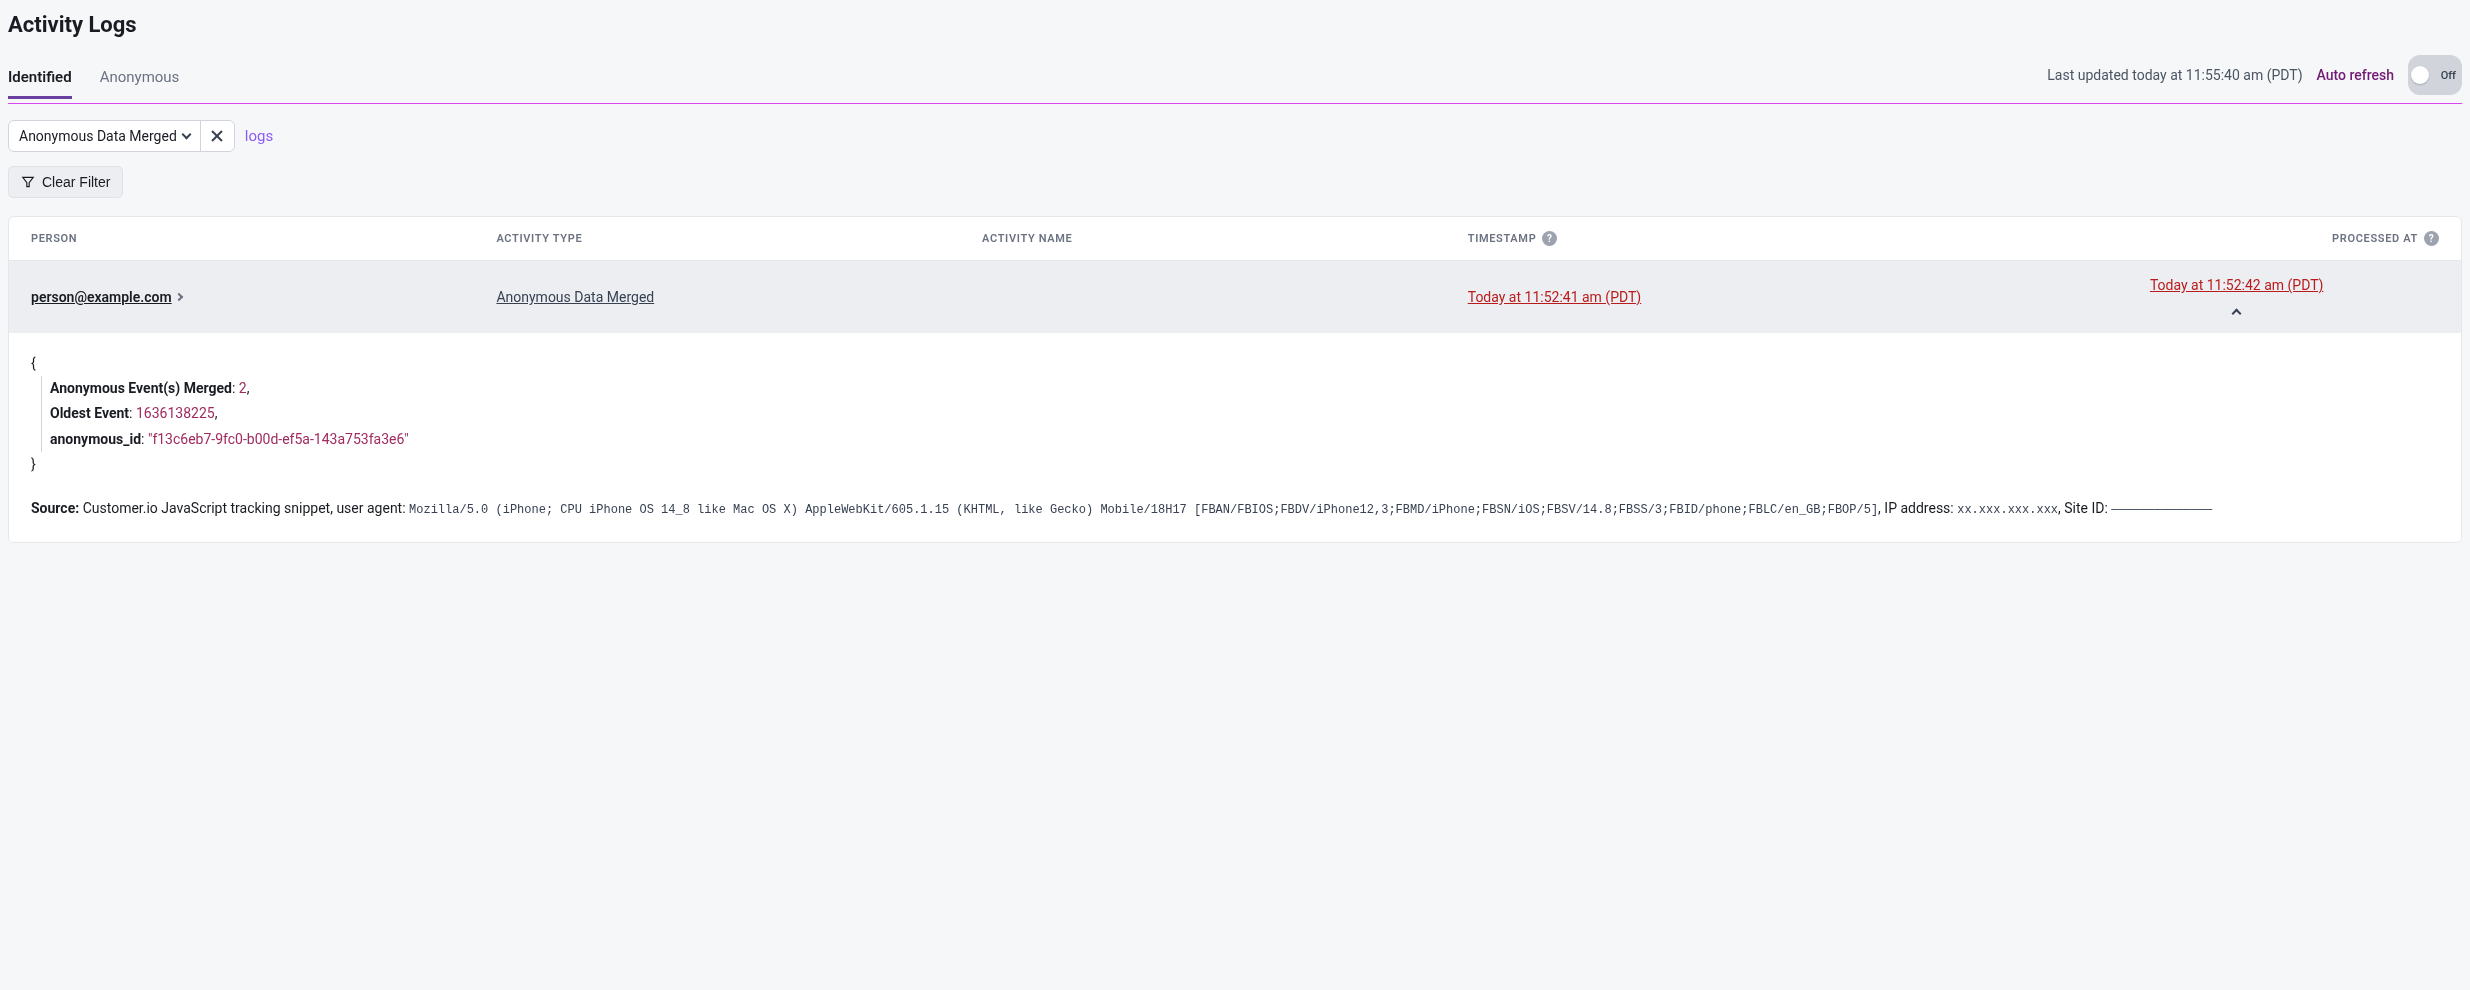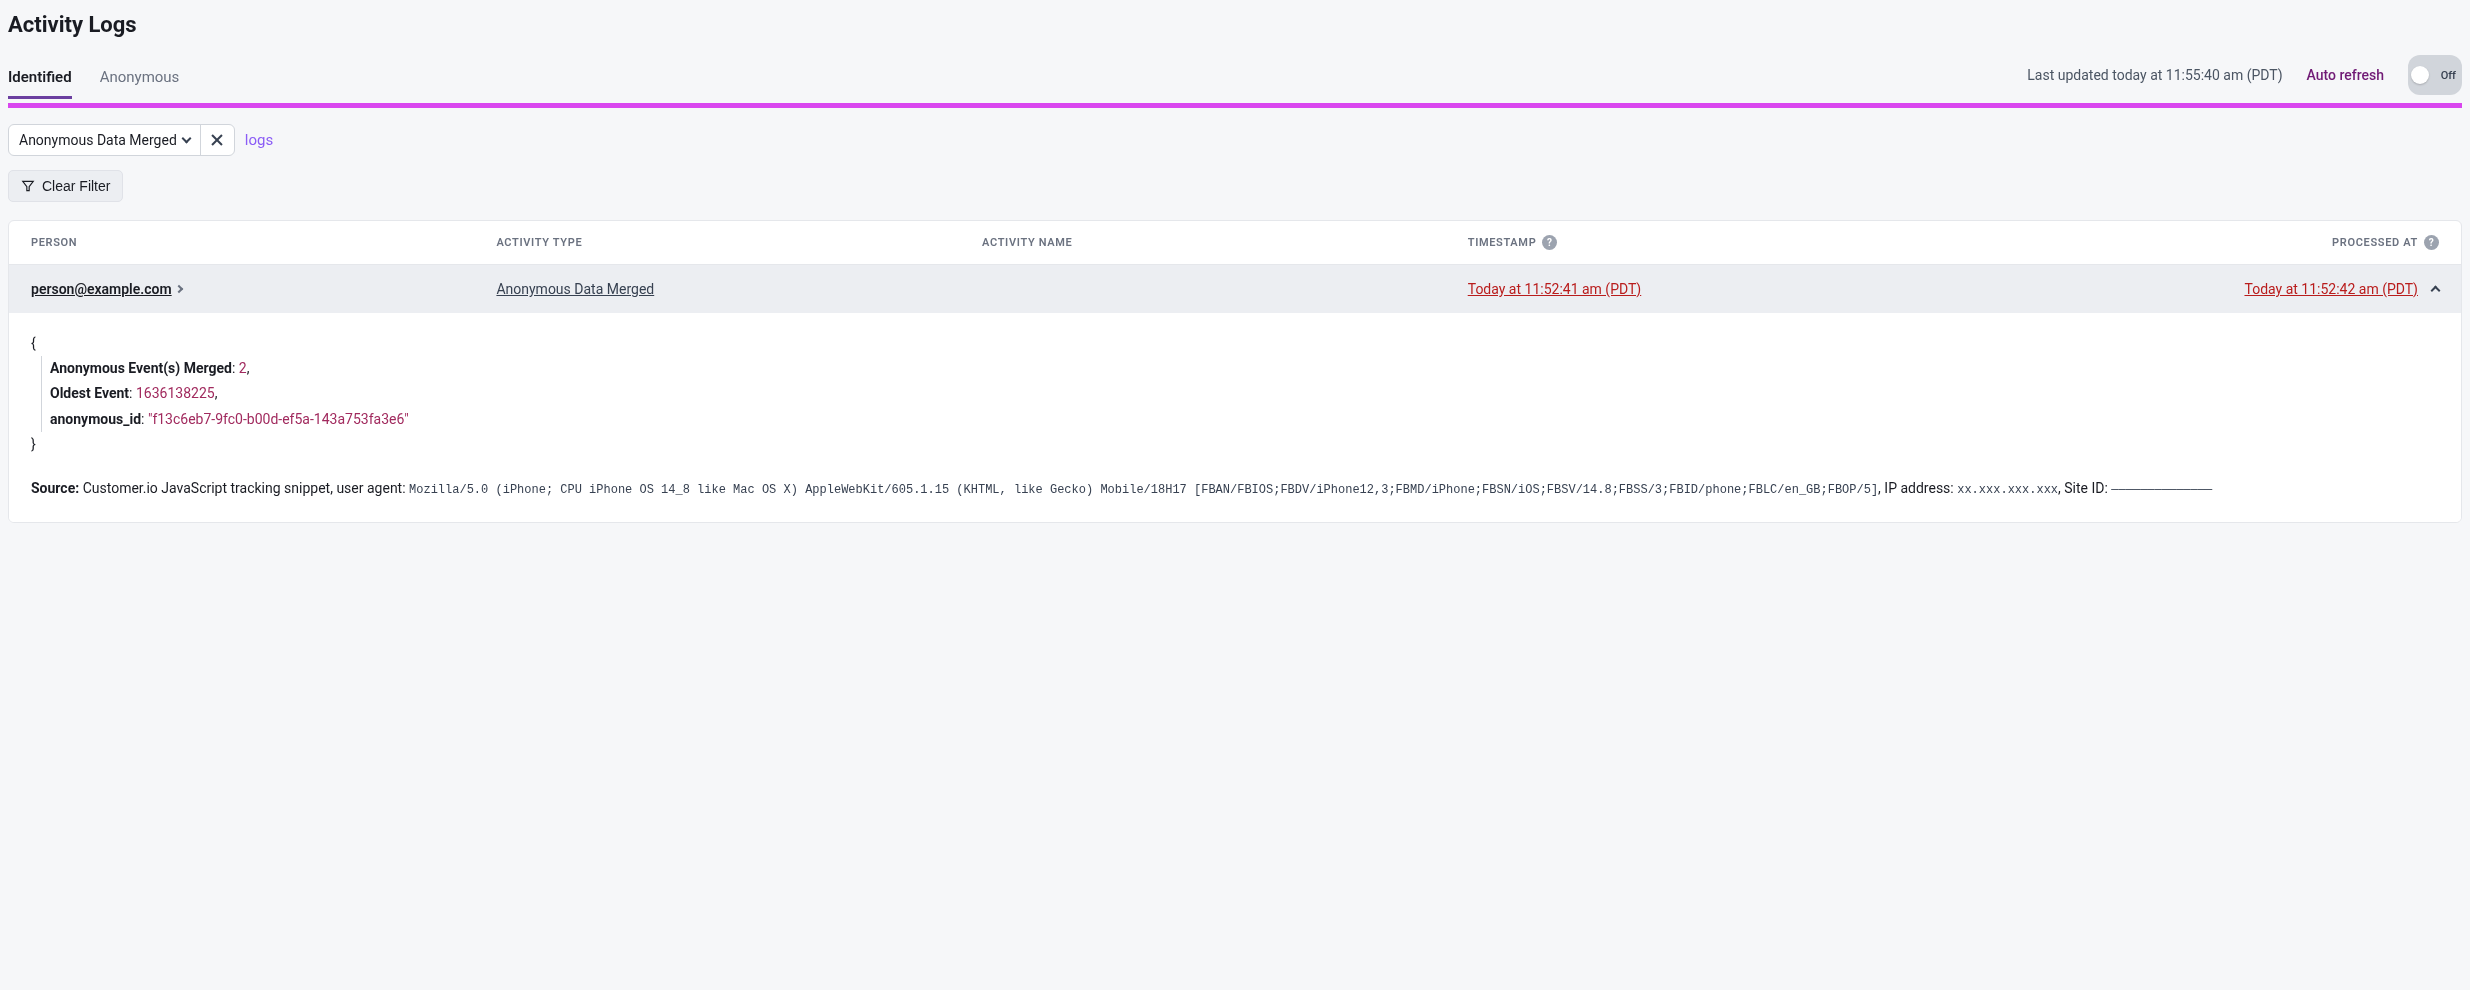--- a/index.html
+++ b/index.html
@@ -19,21 +19,21 @@
     .page-title {
       font-size: 22px;
       font-weight: 700;
       margin-bottom: 18px;
       color: #1a1c23;
     }
     .tabs-row {
       display: flex;
       align-items: center;
       justify-content: space-between;
-      border-bottom: 5px solid #d946ef;
+      border-bottom: 1px solid #d946ef;
       margin-bottom: 16px;
     }
     .tabs {
       display: flex;
       gap: 28px;
     }
     .tab {
       padding: 8px 0 10px 0;
       font-size: 15px;
       color: #6b7280;
@@ -42,21 +42,21 @@
       margin-bottom: -1px;
     }
     .tab.active {
       color: #1a1c23;
       font-weight: 600;
       border-bottom-color: #6b3fa0;
     }
     .tabs-right {
       display: flex;
       align-items: center;
-      gap: 24px;
+      gap: 14px;
       padding-bottom: 8px;
       font-size: 14px;
     }
     .last-updated {
       color: #4b5563;
     }
     .auto-refresh-label {
       color: #701a75;
       font-weight: 500;
     }
@@ -190,20 +190,21 @@
       font-weight: 600;
       display: flex;
       align-items: center;
       gap: 4px;
     }
     .cell.right {
       justify-content: flex-end;
       display: flex;
       align-items: center;
       gap: 14px;
+      flex-direction: column;
     }
     .chevron-small {
       display: inline-block;
       width: 6px;
       height: 6px;
       border-right: 2px solid #6b7280;
       border-bottom: 2px solid #6b7280;
       transform: rotate(-45deg);
     }
     .chevron-down {

